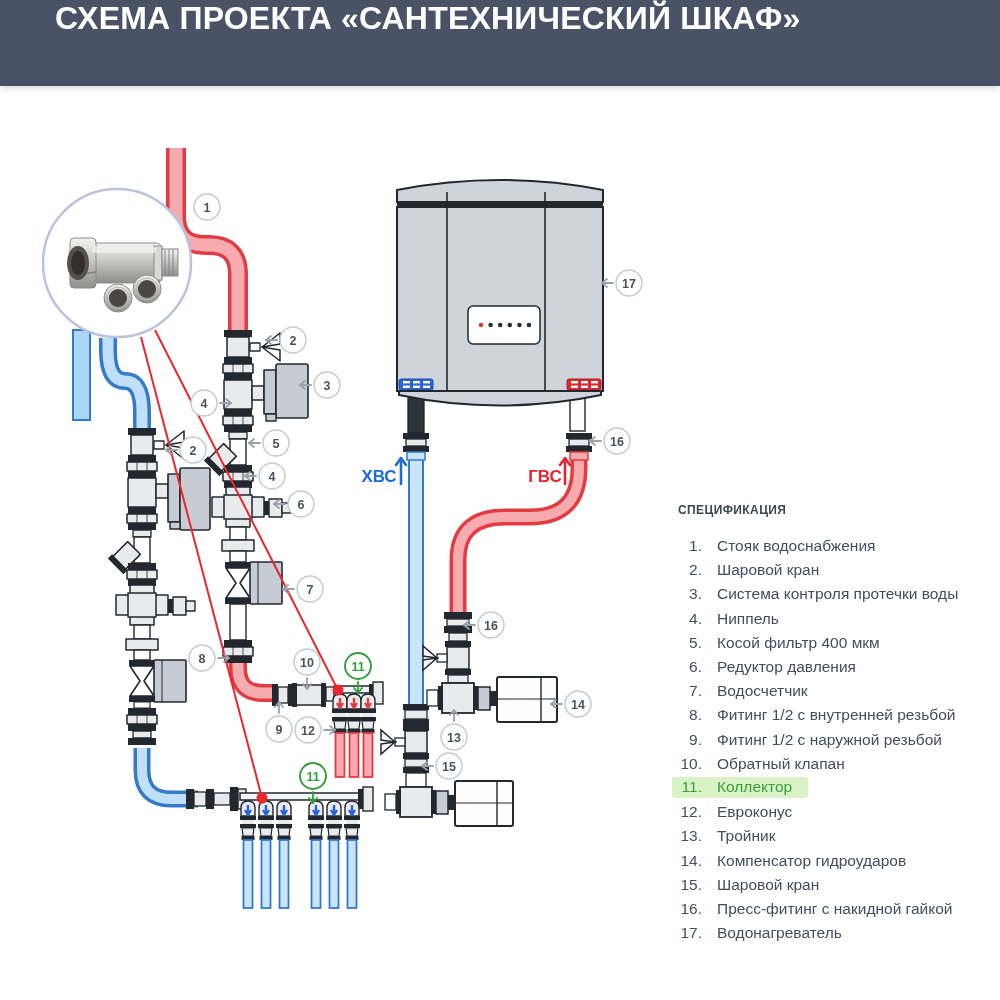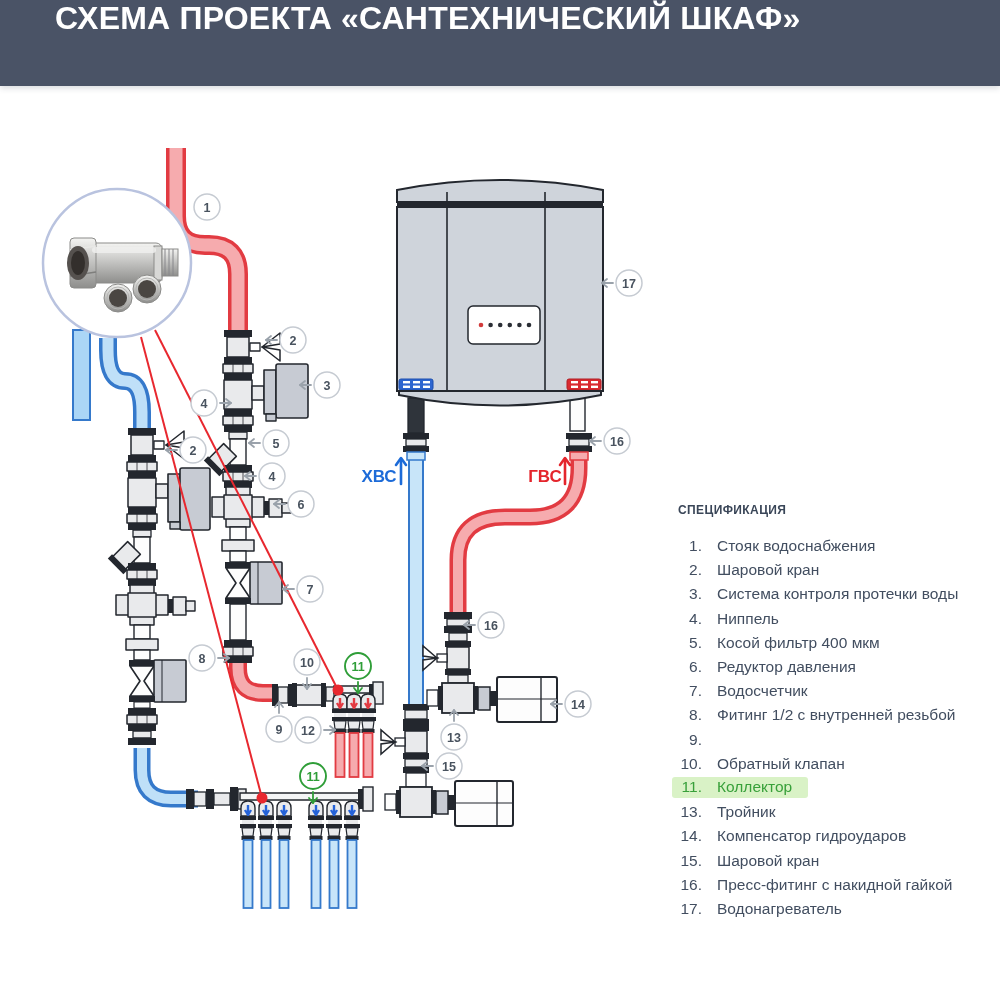--- a/index.html
+++ b/index.html
@@ -582,36 +582,43 @@
         </div>
         <div class="spec-row">
           <span class="inner">
             <span class="num">8.</span>
             <span class="lbl">Фитинг 1/2 с внутренней резьбой</span>
           </span>
         </div>
         <div class="spec-row">
           <span class="inner">
             <span class="num">9.</span>
+            <span class="lbl">Фитинг 1/2 с наружной резьбой</span>
           </span>
         </div>
         <div class="spec-row">
           <span class="inner">
             <span class="num">10.</span>
             <span class="lbl">Обратный клапан</span>
           </span>
         </div>
         <div class="spec-row hl">
           <span class="inner">
             <span class="num">11.</span>
             <span class="lbl">Коллектор</span>
           </span>
         </div>
         <div class="spec-row">
           <span class="inner">
+            <span class="num">12.</span>
+            <span class="lbl">Евроконус</span>
+          </span>
+        </div>
+        <div class="spec-row">
+          <span class="inner">
             <span class="num">13.</span>
             <span class="lbl">Тройник</span>
           </span>
         </div>
         <div class="spec-row">
           <span class="inner">
             <span class="num">14.</span>
             <span class="lbl">Компенсатор гидроударов</span>
           </span>
         </div>

